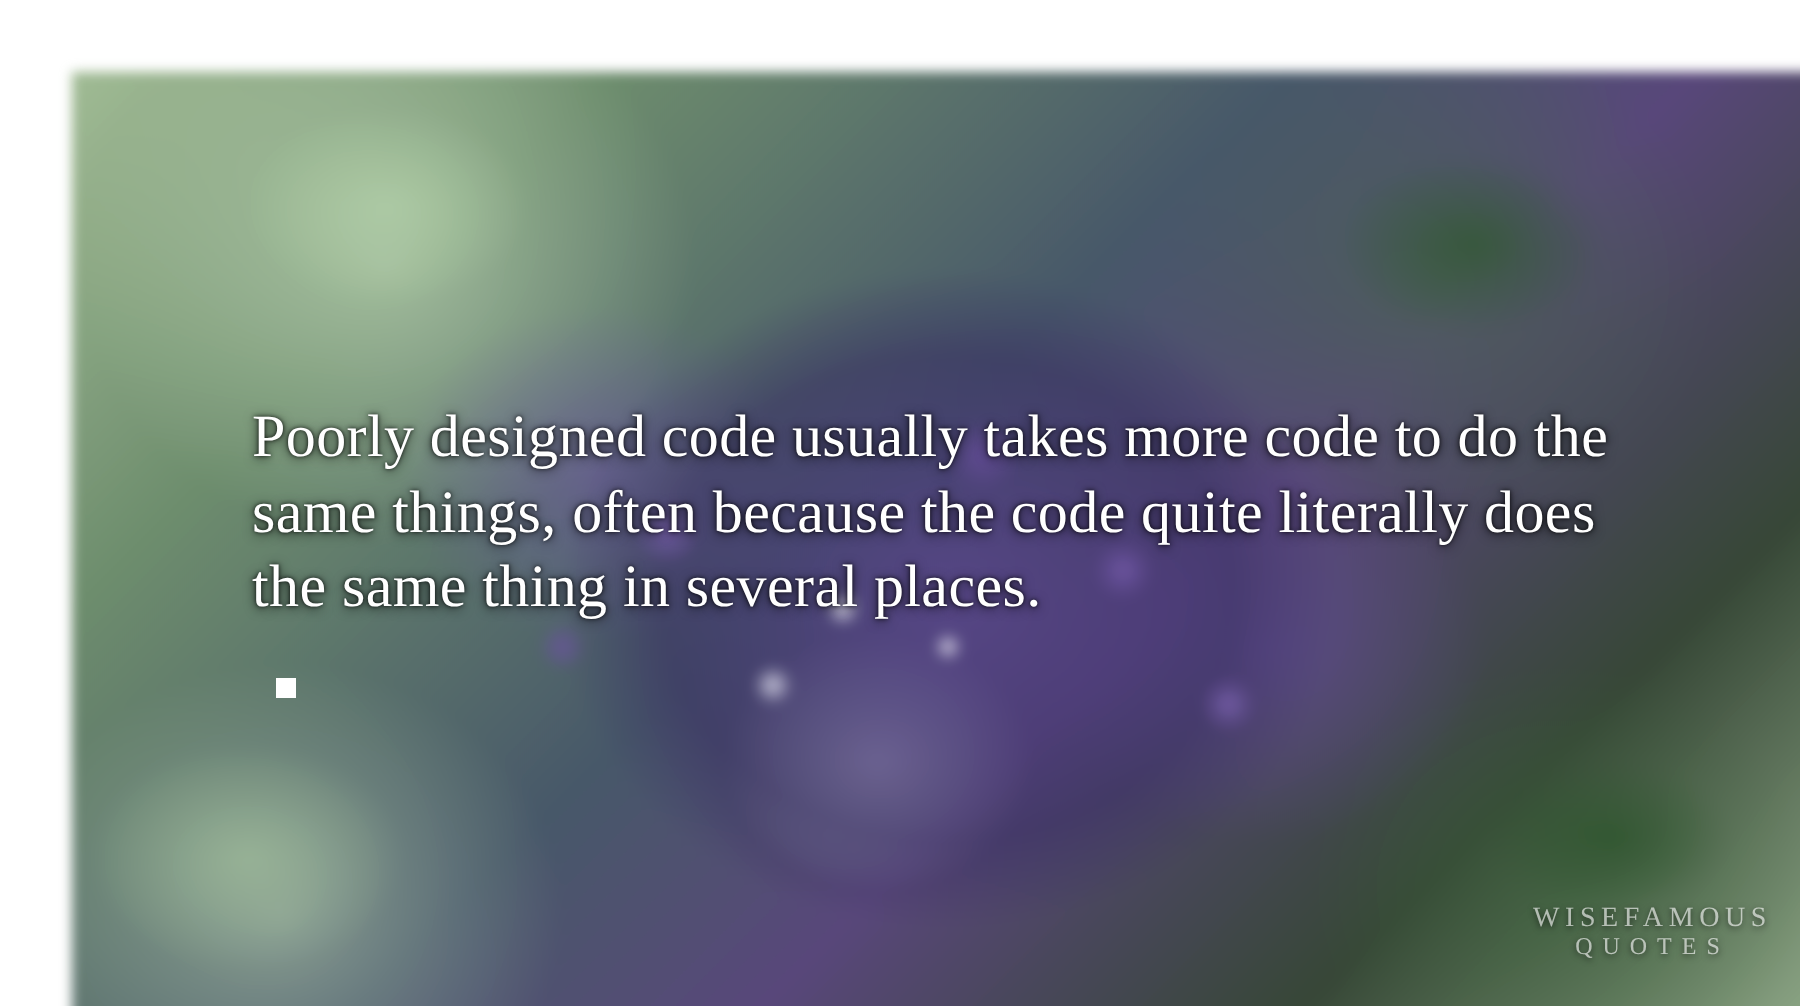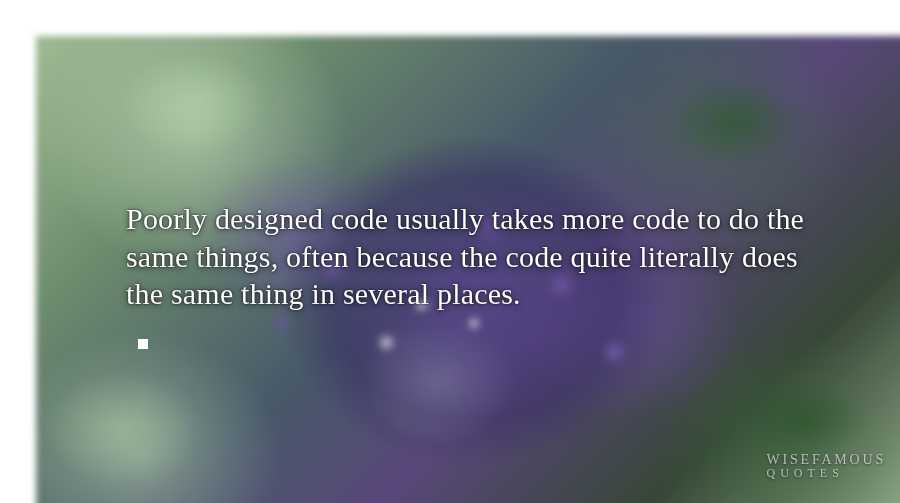--- a/index.html
+++ b/index.html
@@ -89,21 +89,21 @@
     letter-spacing: 2.8px;
     text-shadow: 0 1px 3px rgba(0,0,0,0.6);
   }
   .watermark .wf {
     font-variant: small-caps;
   }
   .watermark .q {
     letter-spacing: 5px;
     font-size: 12px;
     display: block;
-    text-align: left;
+    text-align: center;
     margin-top: -2px;
   }
 </style>
 </head>
 <body>
 
 <div class="bg"></div>
 
 <div class="quote-block">
   <div class="quote-text">Poorly designed code usually takes more code to do the same things, often because the code quite literally does the same thing in several places.</div>

